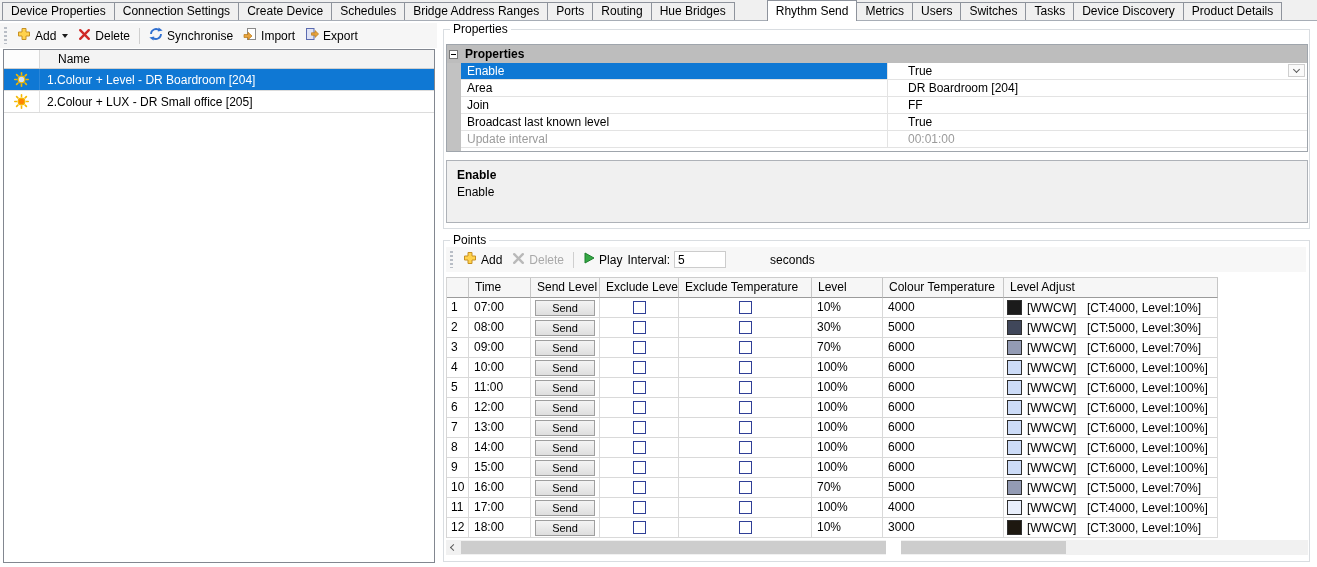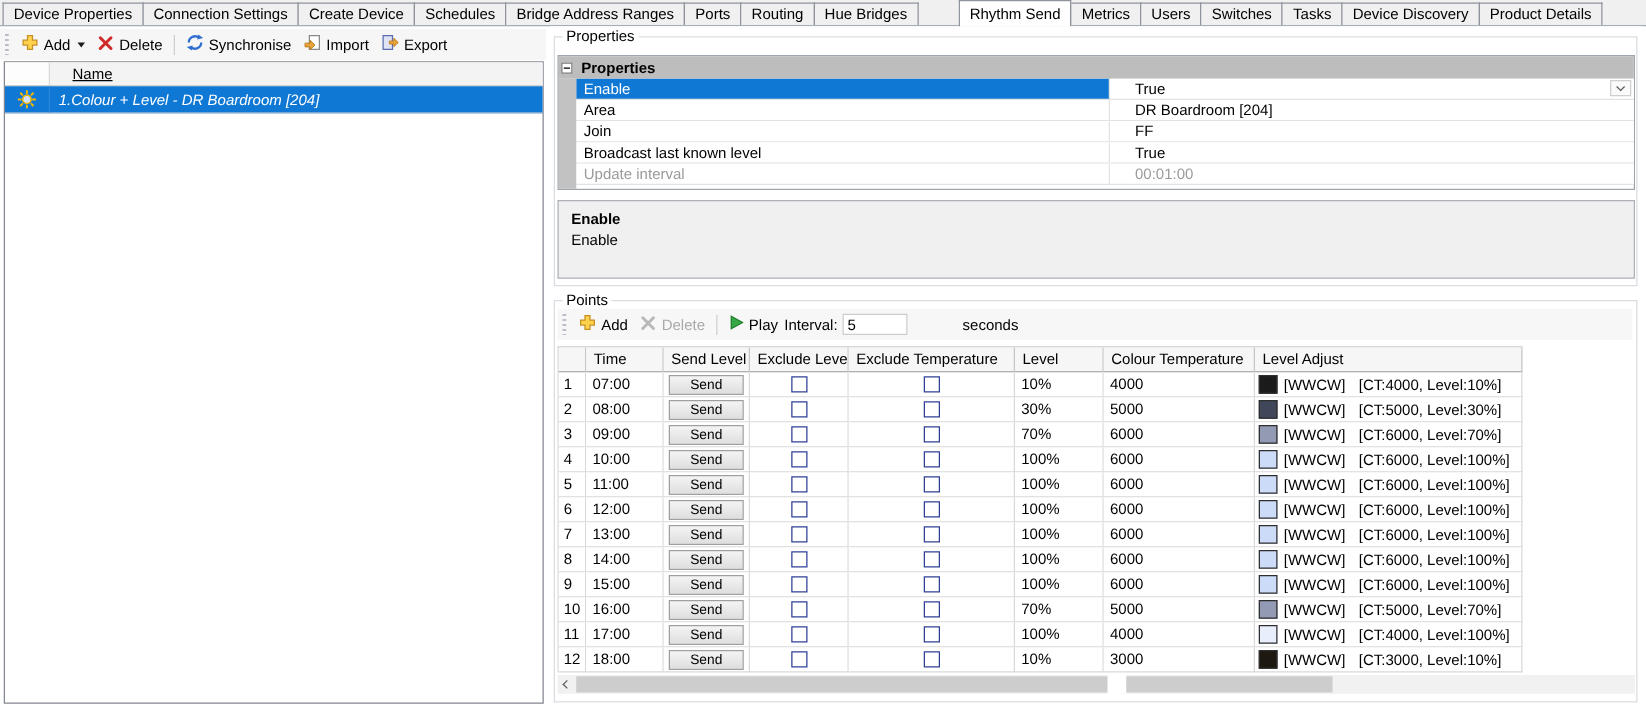--- a/index.html
+++ b/index.html
@@ -22,24 +22,24 @@
   .tbtn { display:flex; align-items:center; gap:4px; padding:2px 5px; white-space:nowrap; }
   .tbtn.disabled { color:#a9a9a9; }
   .tsep { width:1px; height:16px; background:#cfcfcf; margin:0 4px; }
   .caret-down { width:0; height:0; border-left:3px solid transparent; border-right:3px solid transparent;
                 border-top:4px solid #1c1c1c; margin-left:2px; }
 
   .left-list { position:absolute; left:3px; top:49px; width:432px; height:514px;
                border:1px solid #828790; background:#fff; }
   .lheader { display:flex; height:19px; border-bottom:1px solid #cfcfcf; background:#fbfbfb; }
   .lheader .icon-col { width:36px; border-right:1px solid #dadada; background:#fdfdfd; }
-  .lheader .name-col { flex:1; background:#f3f3f3; padding:2px 0 0 18px;text-decoration:underline; }
+  .lheader .name-col { flex:1; background:#f3f3f3; padding:2px 0 0 18px; }
   .lrow { display:flex; height:22px; align-items:stretch; border-bottom:1px solid #dcdcdc; background:#fff; }
   .lrow .icon-col { width:36px; border-right:1px solid #e2e2e2; display:flex; align-items:center; justify-content:center; }
-  .lrow .lbl { flex:1; display:flex; align-items:center; padding-left:7px;font-style:italic; }
+  .lrow .lbl { flex:1; display:flex; align-items:center; padding-left:7px; }
   .lrow.sel { background:#0f78d4; color:#fff; }
   .lrow.sel .icon-col { border-right-color:#2a86d9; }
 
   
   .right { position:absolute; left:440px; top:21px; width:874px; height:545px; background:#fff; }
   .groupbox { position:absolute; border:1px solid #d9dde1; }
   .gb-label { position:absolute; top:-8px; left:6px; background:#fff; padding:0 3px; }
 
   
   .propgrid { position:absolute; left:6px; top:23px; width:862px; height:108px;
@@ -181,20 +181,38 @@
                 <line x1="2.6" y1="2.6" x2="3.9" y2="3.9"></line>
                 <line x1="11.1" y1="11.1" x2="12.4" y2="12.4"></line>
                 <line x1="11.1" y1="3.9" x2="12.4" y2="2.6"></line>
                 <line x1="2.6" y1="12.4" x2="3.9" y2="11.1"></line>
               </g>
               <circle cx="7.5" cy="7.5" r="3.3" fill="#cfe2ff" stroke="#f5b800" stroke-width="1.3"></circle>
             </svg>
           </div>
           <div class="lbl">1.Colour + Level - DR Boardroom [204]</div>
         </div>
+        <div class="lrow">
+          <div class="icon-col">
+            <svg width="15" height="15" viewBox="0 0 15 15">
+              <g stroke="#f5b800" stroke-width="1.6" stroke-linecap="round">
+                <line x1="7.5" y1="0.8" x2="7.5" y2="2.6"></line>
+                <line x1="7.5" y1="12.4" x2="7.5" y2="14.2"></line>
+                <line x1="0.8" y1="7.5" x2="2.6" y2="7.5"></line>
+                <line x1="12.4" y1="7.5" x2="14.2" y2="7.5"></line>
+                <line x1="2.6" y1="2.6" x2="3.9" y2="3.9"></line>
+                <line x1="11.1" y1="11.1" x2="12.4" y2="12.4"></line>
+                <line x1="11.1" y1="3.9" x2="12.4" y2="2.6"></line>
+                <line x1="2.6" y1="12.4" x2="3.9" y2="11.1"></line>
+              </g>
+              <circle cx="7.5" cy="7.5" r="3.3" fill="#ff8400" stroke="#f5b800" stroke-width="1.3"></circle>
+            </svg>
+          </div>
+          <div class="lbl">2.Colour + LUX - DR Small office [205]</div>
+        </div>
       </div>
   </div>
 
   <div class="right">
 
     <div class="groupbox" style="left:3px; top:8px; width:867px; height:200px;">
       <span class="gb-label">Properties</span>
     </div>
 
     <div class="propgrid">

